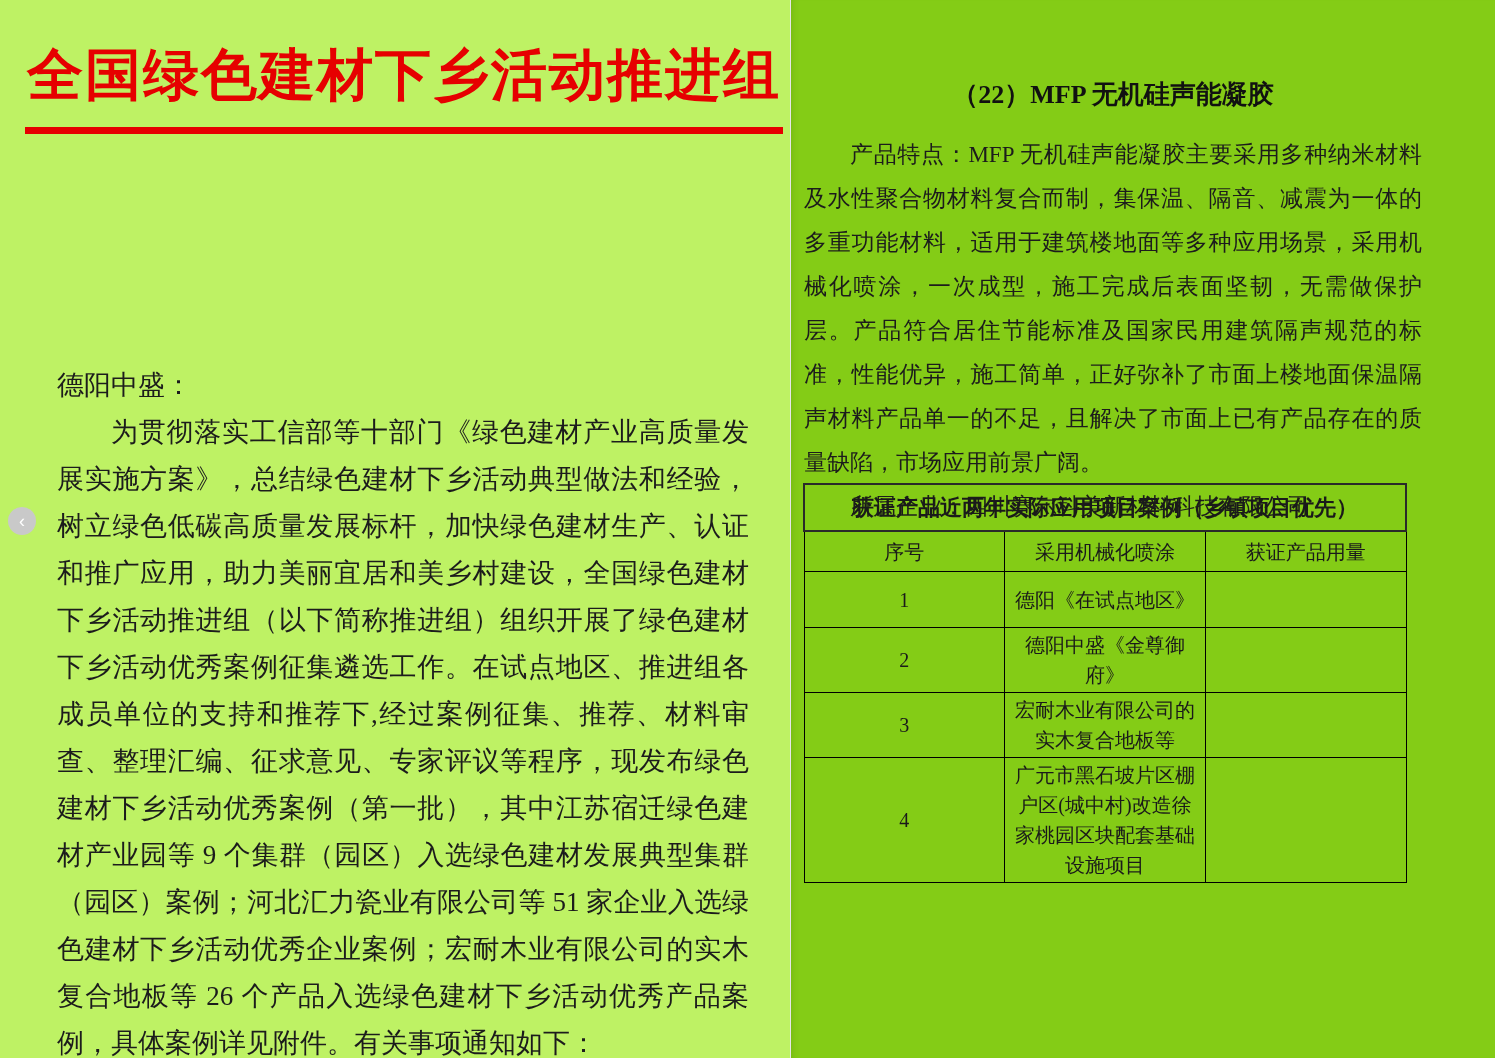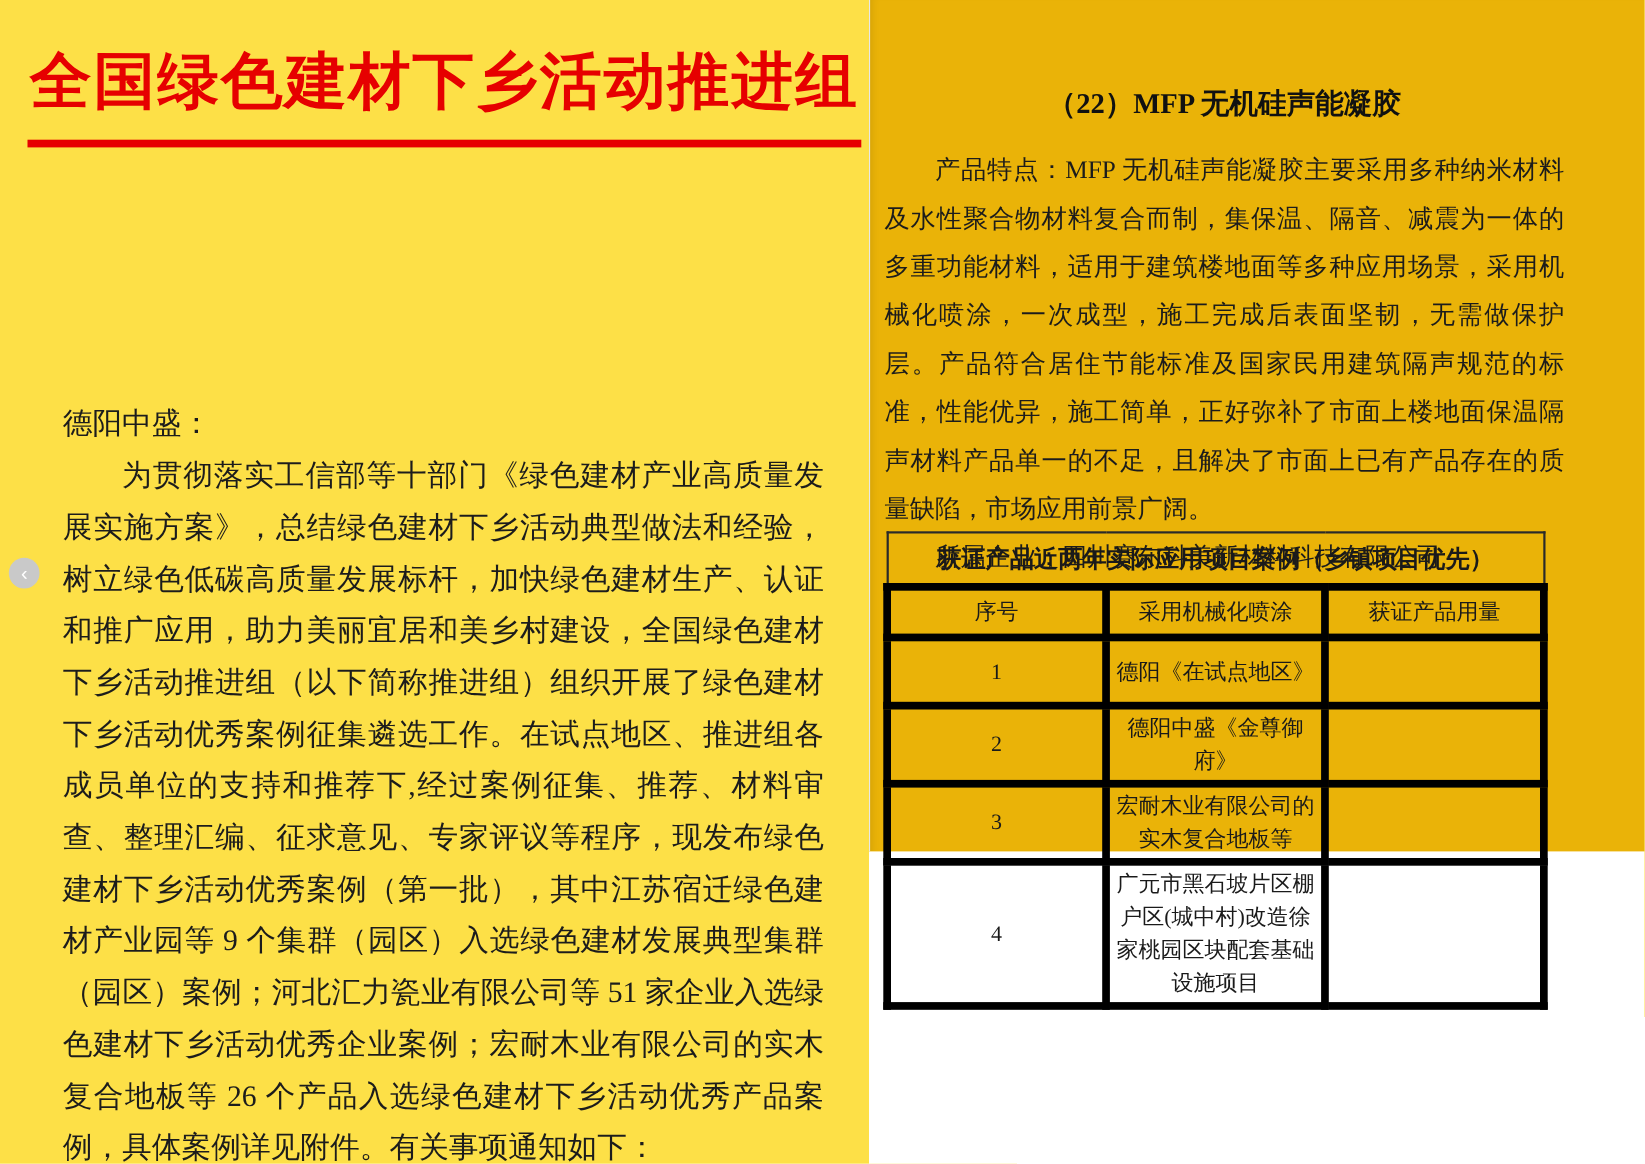--- a/index.html
+++ b/index.html
@@ -9,62 +9,62 @@
     font-family:"Liberation Serif","DejaVu Serif",serif;
     color:#1a1a1a;
   }
   
   .edge-strip{
     position:absolute;left:0;top:0;width:7px;height:230px;
     background:linear-gradient(#d6d6d6 80%,rgba(214,214,214,0));
   }
   
   .page-left{
-    position:absolute;left:0;top:0;width:790px;height:1058px;background:#fde047;
+    position:absolute;left:0;top:0;width:790px;height:1058px;background:#bef264;
   }
   .org-title{
     position:absolute;left:25px;top:40px;width:758px;
     text-align:center;color:#e60000;font-weight:bold;
     font-size:56px;line-height:70px;letter-spacing:2px;white-space:nowrap;
   }
   .red-rule{
     position:absolute;left:25px;top:127px;width:758px;height:7px;background:#e60000;
   }
   .doc-title{
     position:absolute;left:40px;top:224px;width:710px;
     text-align:center;font-weight:bold;font-size:40px;line-height:66px;color:#111;
   }
   .left-body{
     position:absolute;left:57px;top:362px;width:692px;
     font-size:27px;line-height:47px;text-align:justify;color:#1c1c1c;
   }
   .left-body .para{ text-indent:2em; }
   
   .page-right{
-    position:absolute;left:790px;top:0;width:705px;height:774px;
-    background:#eab308;border-left:1px solid #e7e7e7;
+    position:absolute;left:790px;top:0;width:705px;height:1058px;
+    background:#84cc16;border-left:1px solid #e7e7e7;
     box-shadow:inset 7px 0 9px -7px rgba(0,0,0,.14);
   }
   .section-title{
     position:absolute;left:13px;top:78px;width:618px;
     text-align:center;font-weight:bold;font-size:26px;line-height:34px;color:#111;
   }
   .right-body{
     position:absolute;left:13px;top:133px;width:618px;
     font-size:23px;line-height:44px;text-align:justify;color:#1c1c1c;
   }
   .right-body .para{ text-indent:2em; }
   
   .app-table{
     position:absolute;left:12px;top:483px;width:604px;
     border-collapse:collapse;table-layout:fixed;
     font-size:20px;color:#1a1a1a;
   }
   .app-table td{
-    border:7px solid #000000;text-align:center;vertical-align:middle;
+    border:1px solid #000000;text-align:center;vertical-align:middle;
     padding:2px 6px;line-height:30px;
   }
   .app-table .outer{ border:2px solid #2a2a2a; }
   .app-table .caption-cell{ font-weight:bold;font-size:22px;height:41px; }
   .app-table .head-row td{ height:35px; }
   .app-table .r1 td{ height:51px; }
   .app-table .r2 td{ height:39px; }
   .app-table .r3 td{ height:39px; }
   .app-table .r4 td{ height:65px;margin-top:15px; }
   .col-no{ width:62px; }

